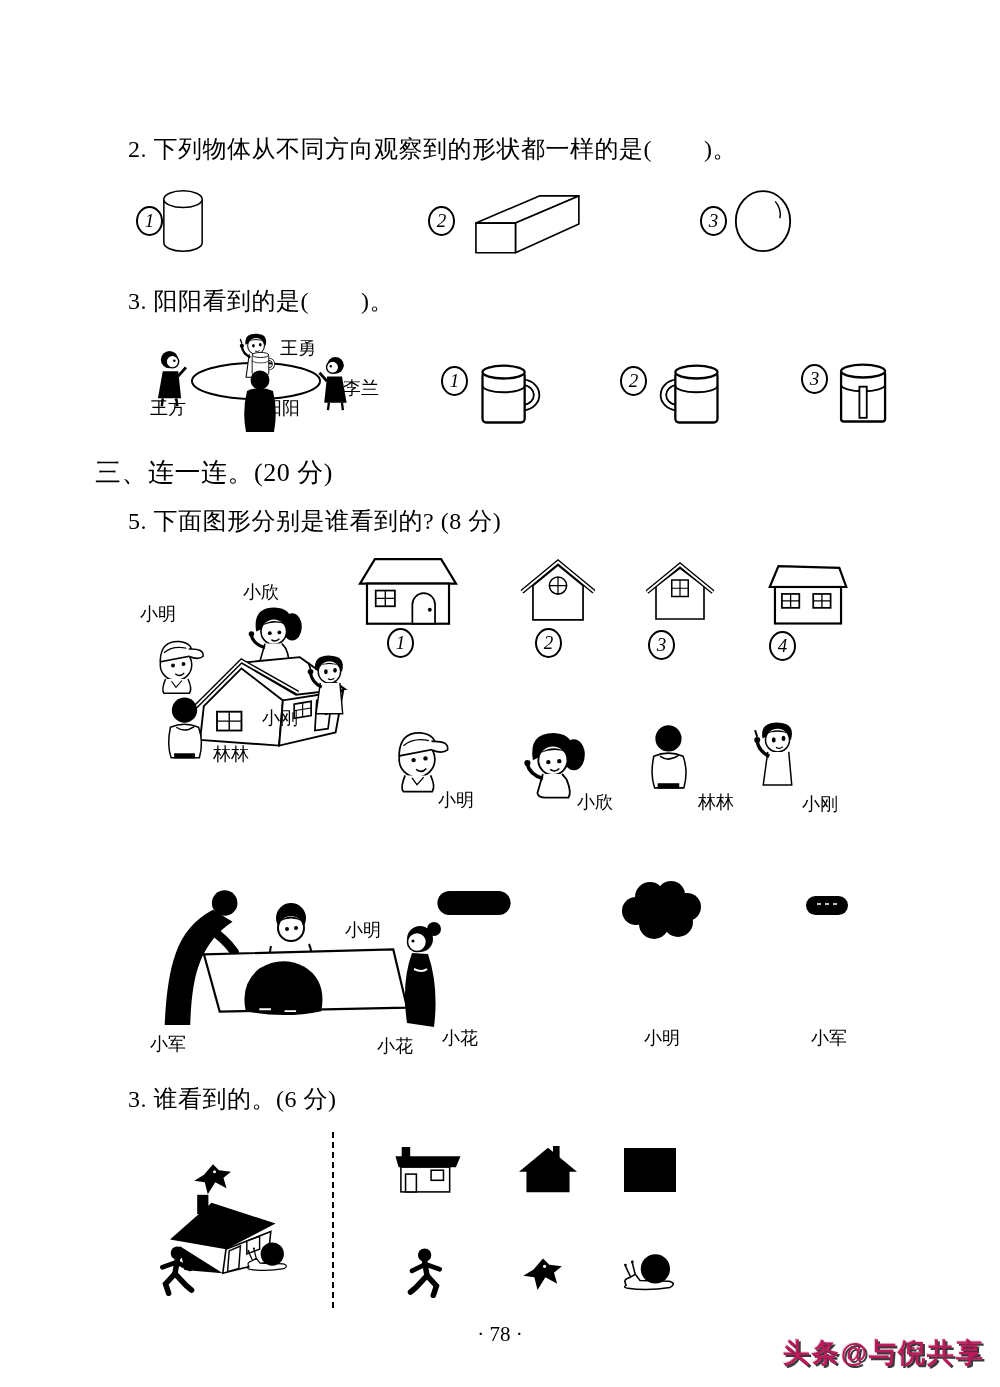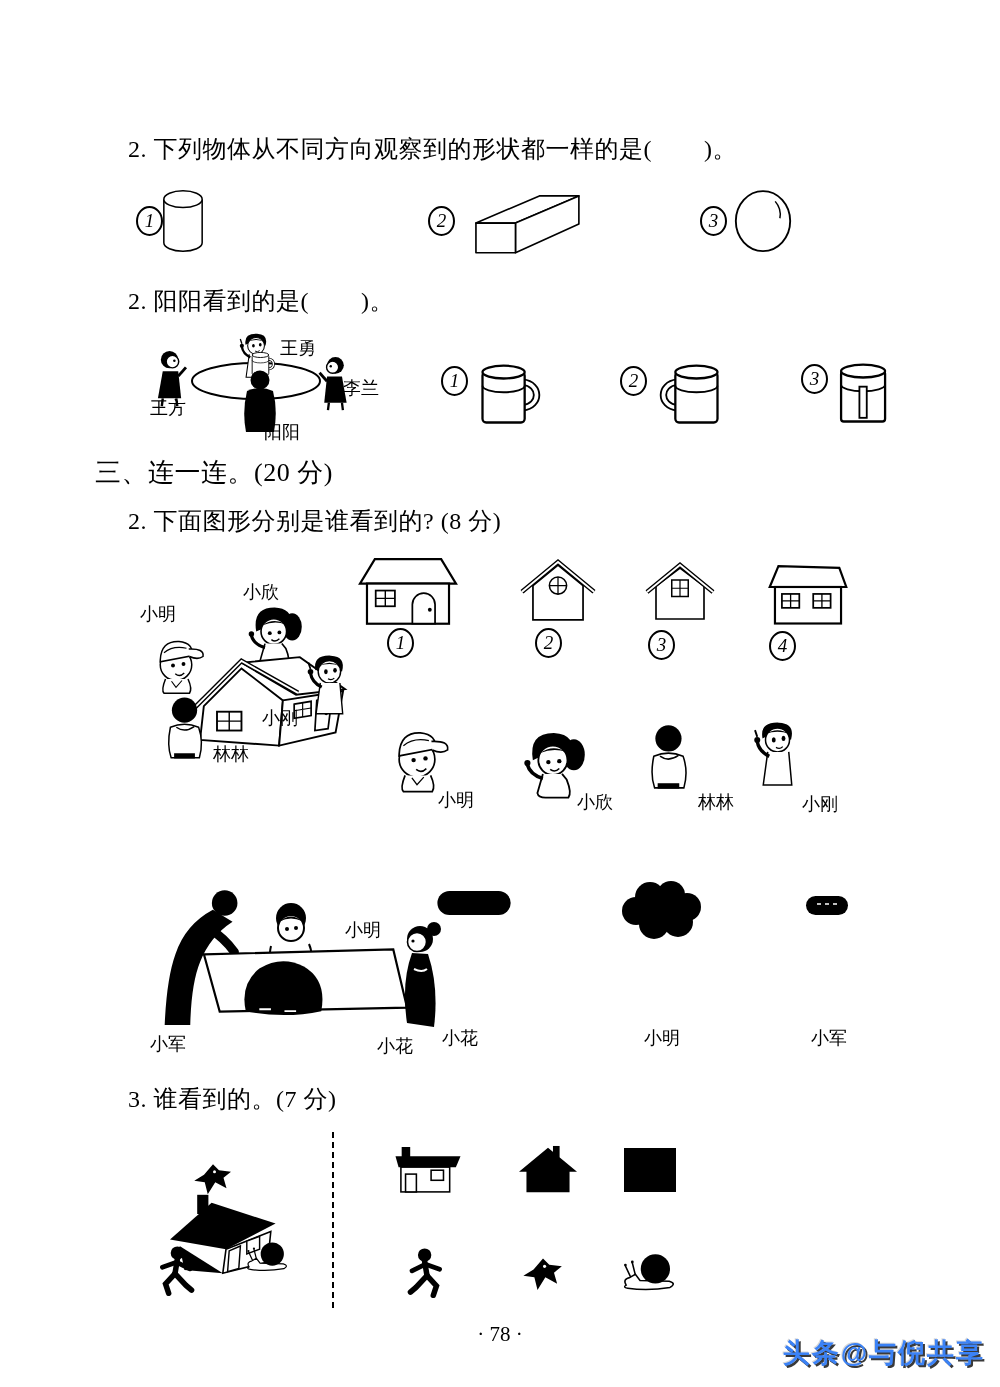--- a/index.html
+++ b/index.html
@@ -9,21 +9,21 @@
   .qt{font-size:24px;white-space:pre;letter-spacing:.5px;}
   .qt-bold{font-weight:normal;font-size:26px;}
   .lbl{font-size:18px;white-space:nowrap;}
   .circ{box-sizing:border-box;display:flex;align-items:center;justify-content:center;
         width:27px;height:30px;border:2px solid #000;border-radius:50%;
         font-size:19px;font-style:italic;background:#fff;}
   .sv{position:absolute;overflow:visible;}
   .divider{border-left:2px dashed #000;width:0;}
   .pn{font-size:21px;text-align:center;width:100%;}
   .wm{font-family:"Liberation Sans","DejaVu Sans",sans-serif;font-weight:bold;font-size:27px;
-      color:#3b82f6;text-shadow:2px 2px 0 #3a3a3a,-1px -1px 0 #d8d8d8;letter-spacing:2px;white-space:nowrap;}
+      color:#be185d;text-shadow:2px 2px 0 #3a3a3a,-1px -1px 0 #d8d8d8;letter-spacing:2px;white-space:nowrap;}
 </style>
 </head>
 <body>
 
 <svg width="0" height="0" style="position:absolute">
 <defs>
   <g id="g-cylinder">
     <path d="M5 14 L5 71 A25 11 0 0 0 55 71 L55 14" fill="#fff" stroke="#000" stroke-width="2"></path>
     <ellipse cx="30" cy="14" rx="25" ry="11" fill="#fff" stroke="#000" stroke-width="2"></ellipse>
   </g>
@@ -246,21 +246,21 @@
   <div class="abs circ" style="left:428px;top:206px;">2</div>
   <svg class="sv" style="left:458px;top:186px;" width="138" height="70" viewBox="0 0 140 85">
       <use href="#g-cuboid"></use>
     </svg>
 
   <div class="abs circ" style="left:700px;top:206px;">3</div>
   <svg class="sv" style="left:733px;top:189px;" width="60" height="66" viewBox="0 0 64 70">
       <use href="#g-sphere"></use>
     </svg>
 
-  <div class="abs qt" style="left:128px;top:285px;">2. 阳阳看到的是(        )。</div>
+  <div class="abs qt" style="left:128px;top:285px;">3. 阳阳看到的是(        )。</div>
 
   <svg class="sv" style="left:190px;top:356px;" width="135" height="50" viewBox="0 0 135 50">
     <ellipse cx="66" cy="25" rx="64" ry="18" fill="#fff" stroke="#000" stroke-width="2"></ellipse>
   </svg>
   <svg class="sv" style="left:234px;top:324px;" width="42" height="62" viewBox="0 0 80 95">
       <use href="#g-kid-point"></use>
     </svg>
   <svg class="sv" style="left:250px;top:350px;" width="26" height="28" viewBox="0 0 72 72">
       <use href="#g-mug-r"></use>
     </svg>
@@ -271,37 +271,37 @@
       <g transform="translate(36,0) scale(-1,1)">
         <use href="#g-girl-s"></use>
       </g>
     </svg>
   <svg class="sv" style="left:237px;top:370px;" width="46" height="64" viewBox="0 0 44 64">
       <use href="#g-dark-back"></use>
     </svg>
   <div class="abs lbl" style="left:280px;top:336px;">王勇</div>
   <div class="abs lbl" style="left:150px;top:396px;">王方</div>
   <div class="abs lbl" style="left:343px;top:376px;">李兰</div>
-  <div class="abs lbl" style="left:264px;top:420px;">阳阳</div>
+  <div class="abs lbl" style="left:264px;top:396px;">阳阳</div>
 
   <div class="abs circ" style="left:441px;top:366px;">1</div>
   <svg class="sv" style="left:477px;top:361px;" width="66" height="68" viewBox="0 0 72 72">
       <use href="#g-mug-r"></use>
     </svg>
   <div class="abs circ" style="left:620px;top:366px;">2</div>
   <svg class="sv" style="left:657px;top:361px;" width="66" height="68" viewBox="0 0 72 72">
       <use href="#g-mug-l"></use>
     </svg>
   <div class="abs circ" style="left:801px;top:364px;">3</div>
   <svg class="sv" style="left:837px;top:361px;" width="54" height="66" viewBox="0 0 58 72">
       <use href="#g-mug-f"></use>
     </svg>
 
   <div class="abs qt qt-bold" style="left:95px;top:455px;">三、连一连。(20 分)</div>
-  <div class="abs qt" style="left:128px;top:505px;">2. 下面图形分别是谁看到的? (8 分)</div>
+  <div class="abs qt" style="left:128px;top:505px;">5. 下面图形分别是谁看到的? (8 分)</div>
 
   <div class="abs lbl" style="left:140px;top:602px;">小明</div>
   <svg class="sv" style="left:146px;top:620px;" width="60" height="82" viewBox="0 0 80 90">
       <use href="#g-kid-cap"></use>
     </svg>
   <div class="abs lbl" style="left:243px;top:580px;">小欣</div>
   <svg class="sv" style="left:238px;top:598px;" width="70" height="72" viewBox="0 0 80 90">
       <use href="#g-kid-girl"></use>
     </svg>
   <svg class="sv" style="left:185px;top:638px;" width="160" height="122" viewBox="0 0 170 125">
@@ -376,21 +376,21 @@
   <div class="abs lbl" style="left:442px;top:1026px;">小花</div>
   <svg class="sv" style="left:616px;top:880px;" width="90" height="60" viewBox="0 0 90 60">
       <use href="#g-blob-fluffy"></use>
     </svg>
   <div class="abs lbl" style="left:644px;top:1026px;">小明</div>
   <svg class="sv" style="left:805px;top:895px;" width="46" height="22" viewBox="0 0 46 22">
       <use href="#g-blob-small"></use>
     </svg>
   <div class="abs lbl" style="left:811px;top:1026px;">小军</div>
 
-  <div class="abs qt" style="left:128px;top:1083px;">3. 谁看到的。(7 分)</div>
+  <div class="abs qt" style="left:128px;top:1083px;">3. 谁看到的。(6 分)</div>
 
   <svg class="sv" style="left:190px;top:1162px;" width="46" height="36" viewBox="0 0 56 48">
       <use href="#g-bird"></use>
     </svg>
   <svg class="sv" style="left:156px;top:1190px;" width="140" height="88" viewBox="0 0 140 110">
       <use href="#g-house3d-dark"></use>
     </svg>
   <svg class="sv" style="left:150px;top:1246px;" width="50" height="52" viewBox="0 0 56 66">
       <g transform="translate(56,0) scale(-1,1)">
         <use href="#g-boy-silh"></use>

